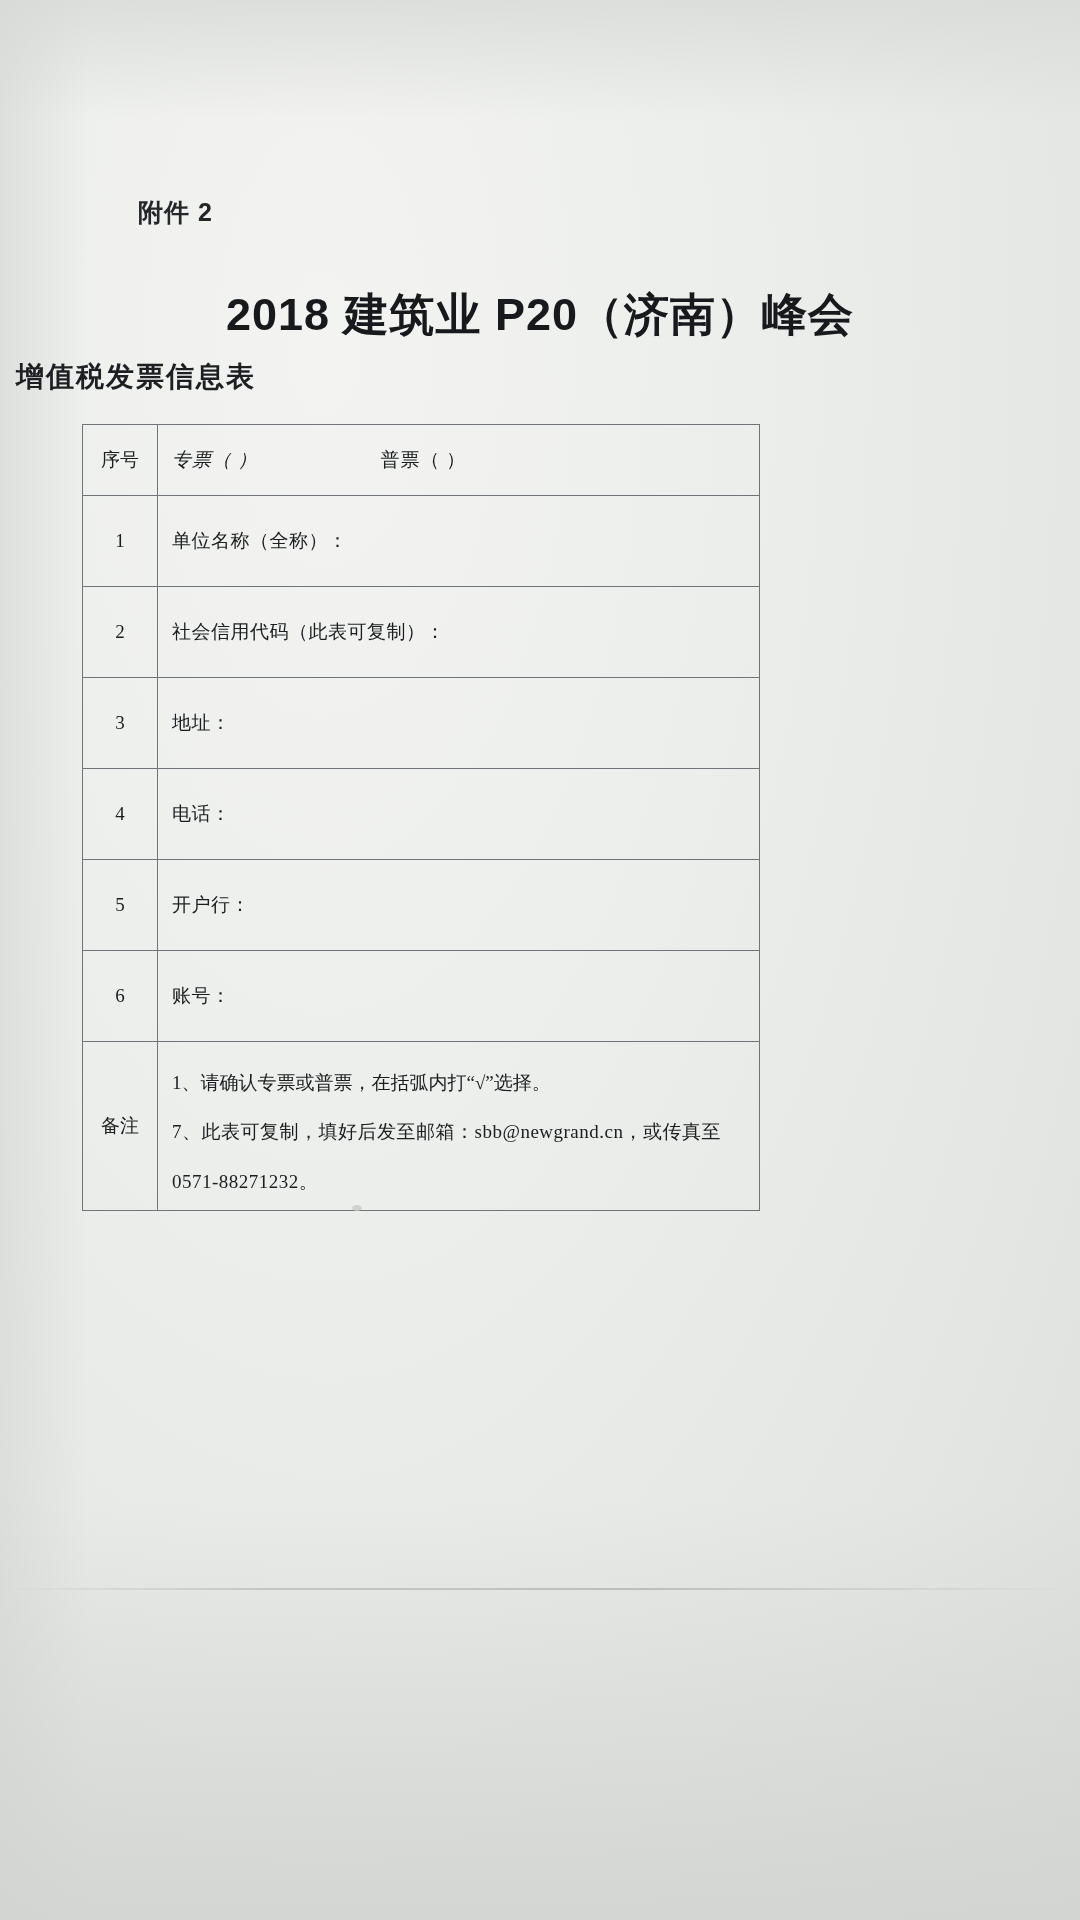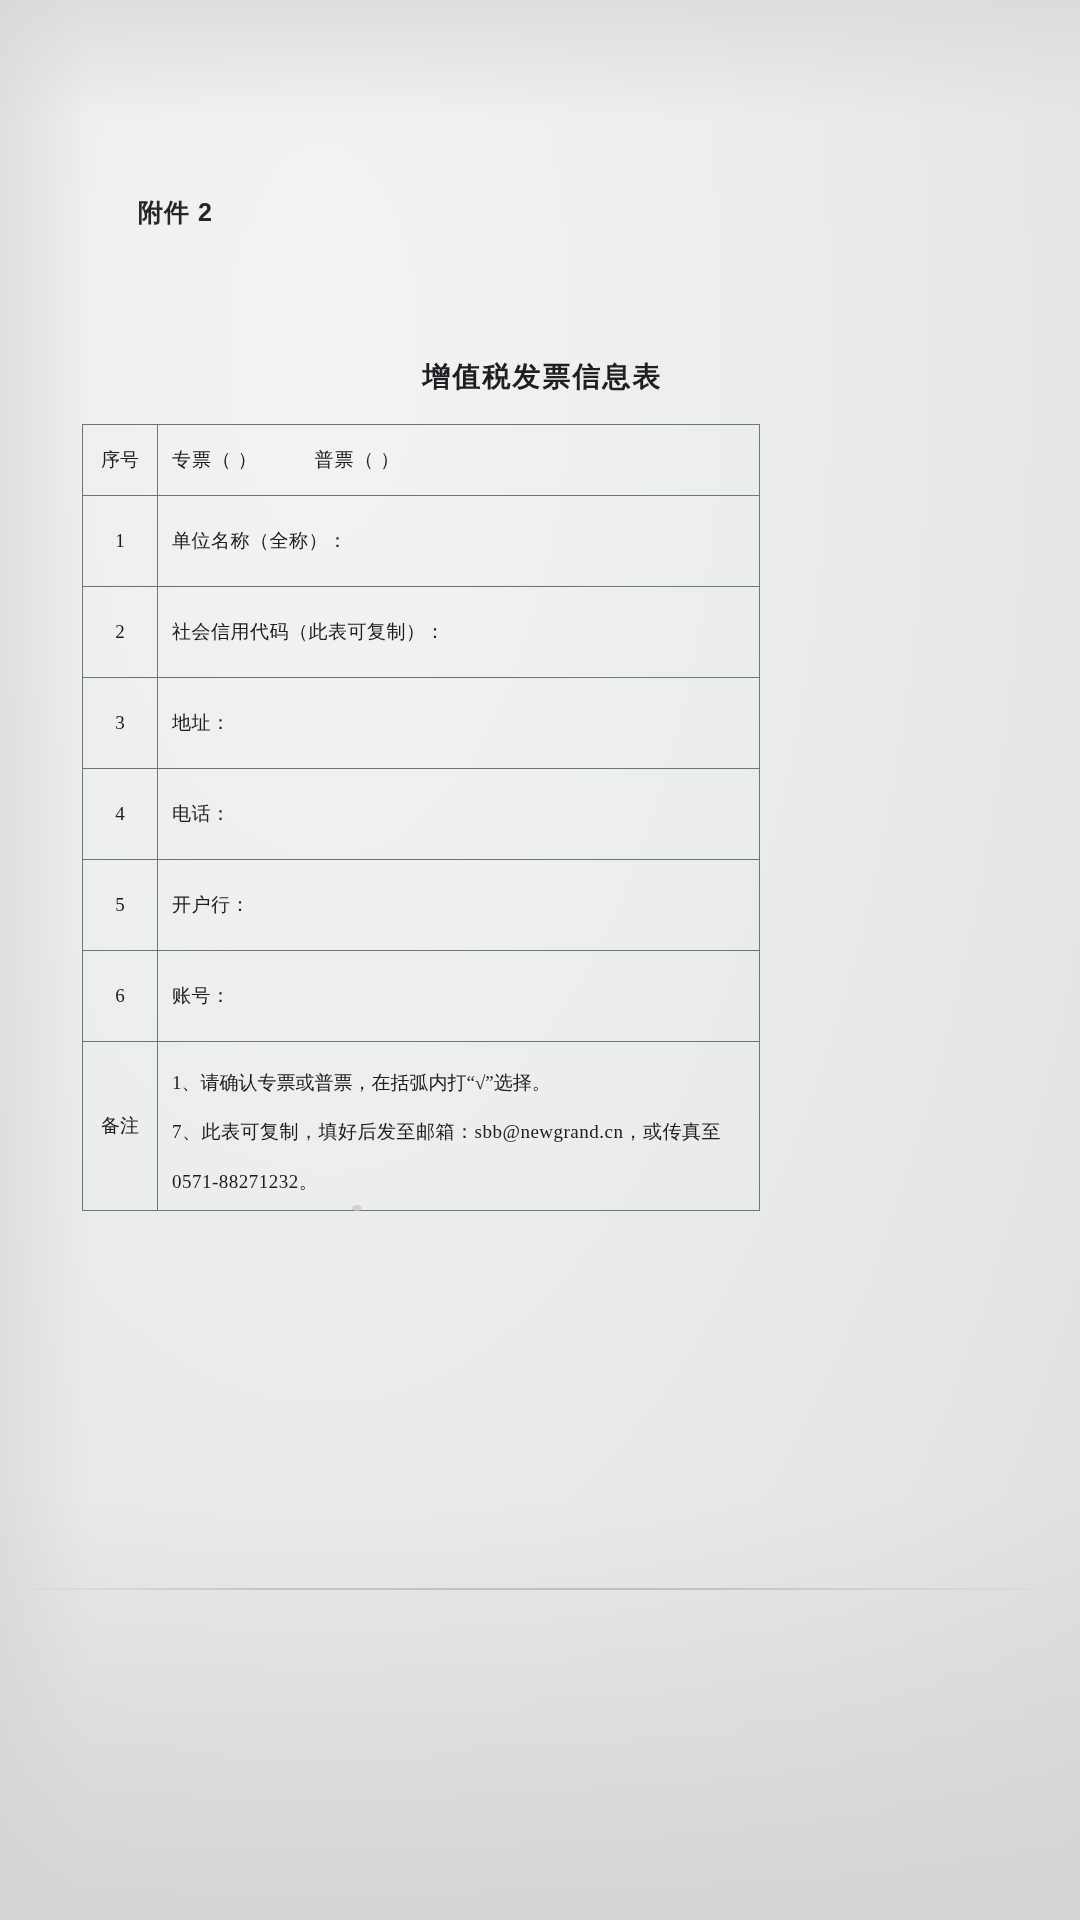--- a/index.html
+++ b/index.html
@@ -63,24 +63,24 @@
     text-align: center;
     font-family: "Liberation Sans", sans-serif;
     font-weight: bold;
     font-size: 45px;
     color: #17191c;
     letter-spacing: 1px;
   }
 
   .doc-subtitle {
     position: absolute;
-    left: 5px;
+    left: 16px;
     right: 0;
     top: 358px;
-    text-align: center;
+    text-align: left;
     font-family: "Liberation Serif", serif;
     font-weight: bold;
     font-size: 28px;
     color: #1d1f22;
     letter-spacing: 2px;
   }
 
   .form-table {
     position: absolute;
     left: 82px;
@@ -100,23 +100,24 @@
     text-align: center;
   }
   .row-head td {
     height: 68px;
   }
   .head-left {
     padding-left: 14px;
   }
   .head-special {
     letter-spacing: 1px;
+    font-style: italic;
   }
   .head-general {
-    margin-left: 52px;
+    margin-left: 118px;
     letter-spacing: 1px;
   }
   .row-field td {
     height: 88px;
   }
   .field-label {
     padding-left: 14px;
     letter-spacing: 0.5px;
   }
   .row-notes td {
@@ -160,20 +161,21 @@
 <div class="paper"></div>
 <div class="shadow-top"></div>
 <div class="shadow-left"></div>
 <div class="shadow-bottom"></div>
 <div class="crease"></div>
 
 <div class="content">
 
   <div class="attachment-label">附件 2</div>
 
+  <div class="doc-title">2018 建筑业 P20（济南）峰会</div>
 
   <div class="doc-subtitle">增值税发票信息表</div>
 
   <table class="form-table">
     <tbody>
       <tr class="row-head">
         <td class="col-no">序号</td>
         <td class="head-left">
           <span class="head-special">专票（        ）</span>
           <span class="head-general">普票（        ）</span>

